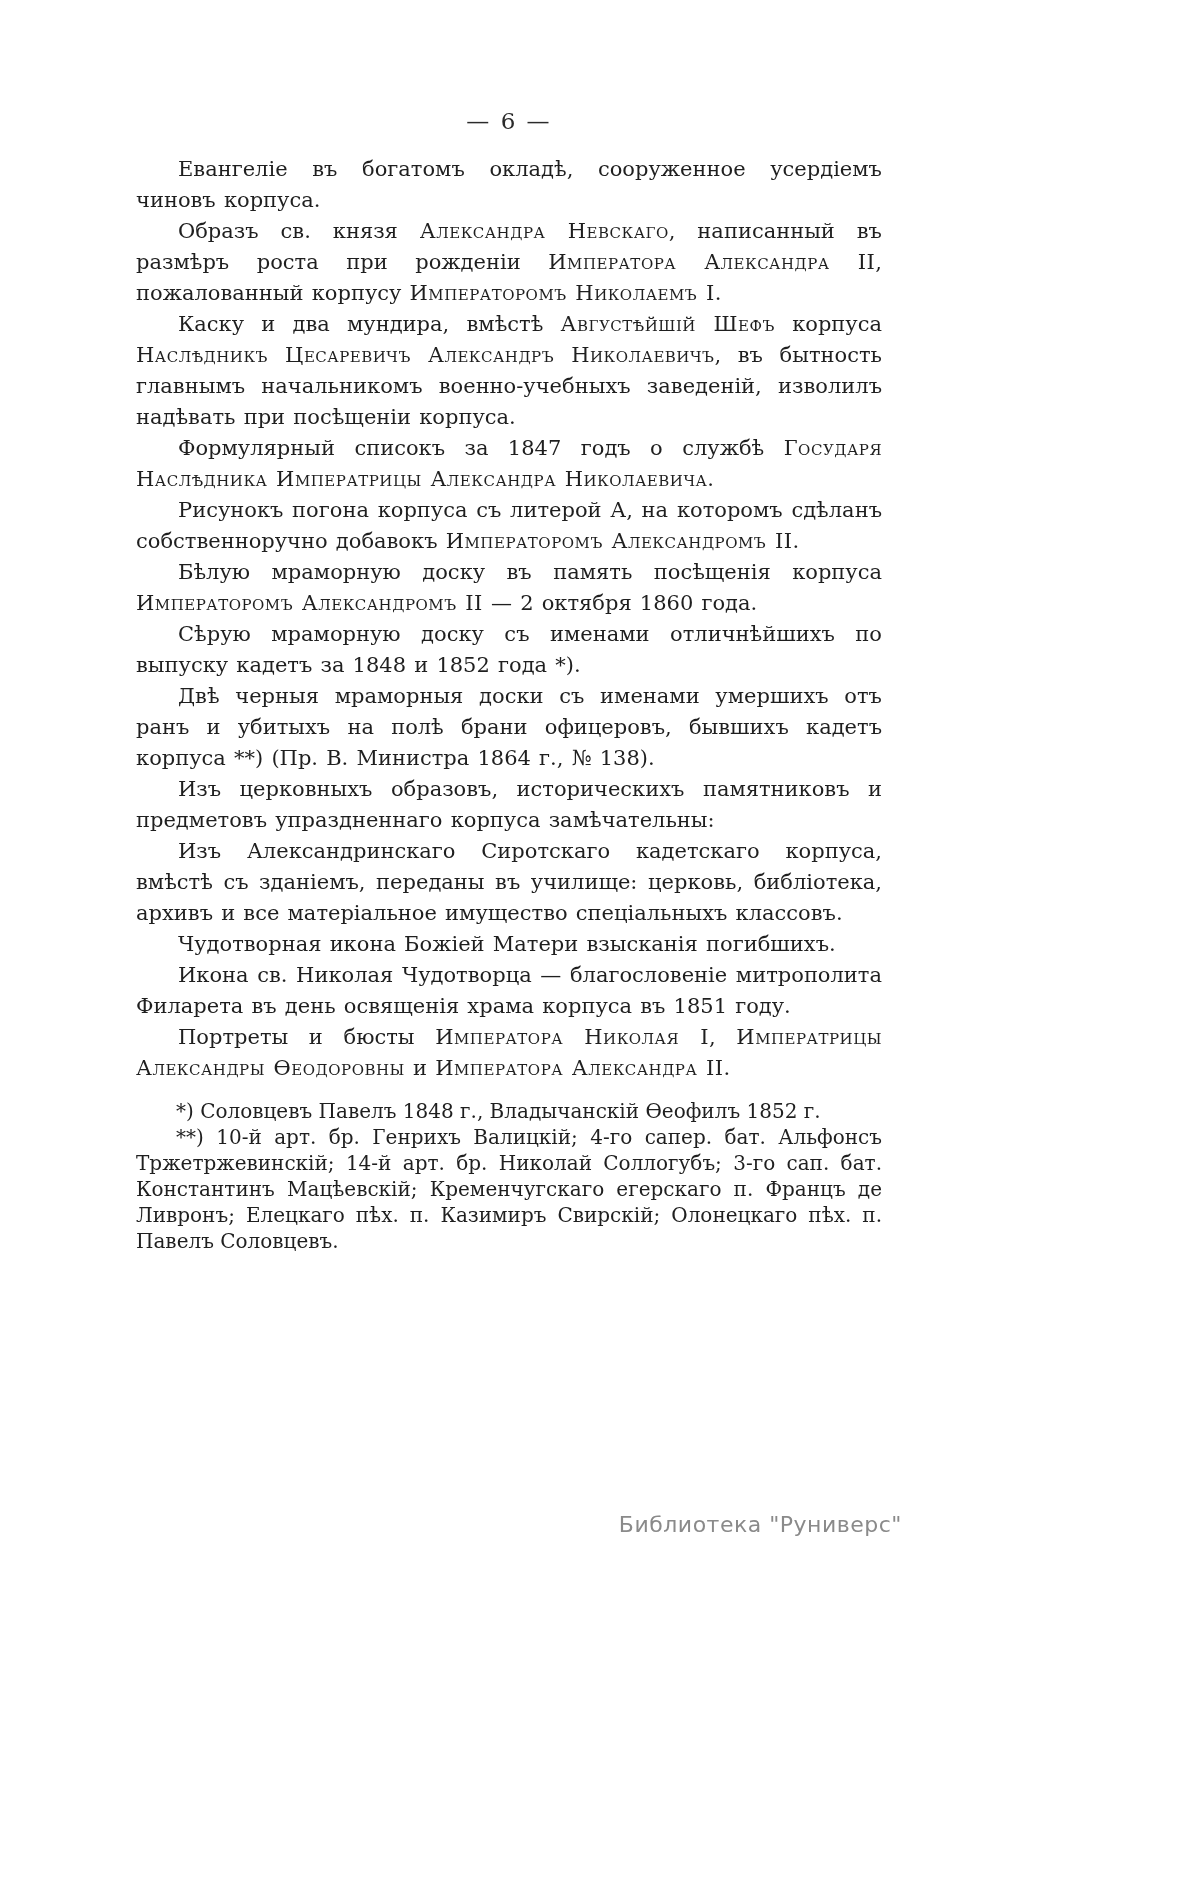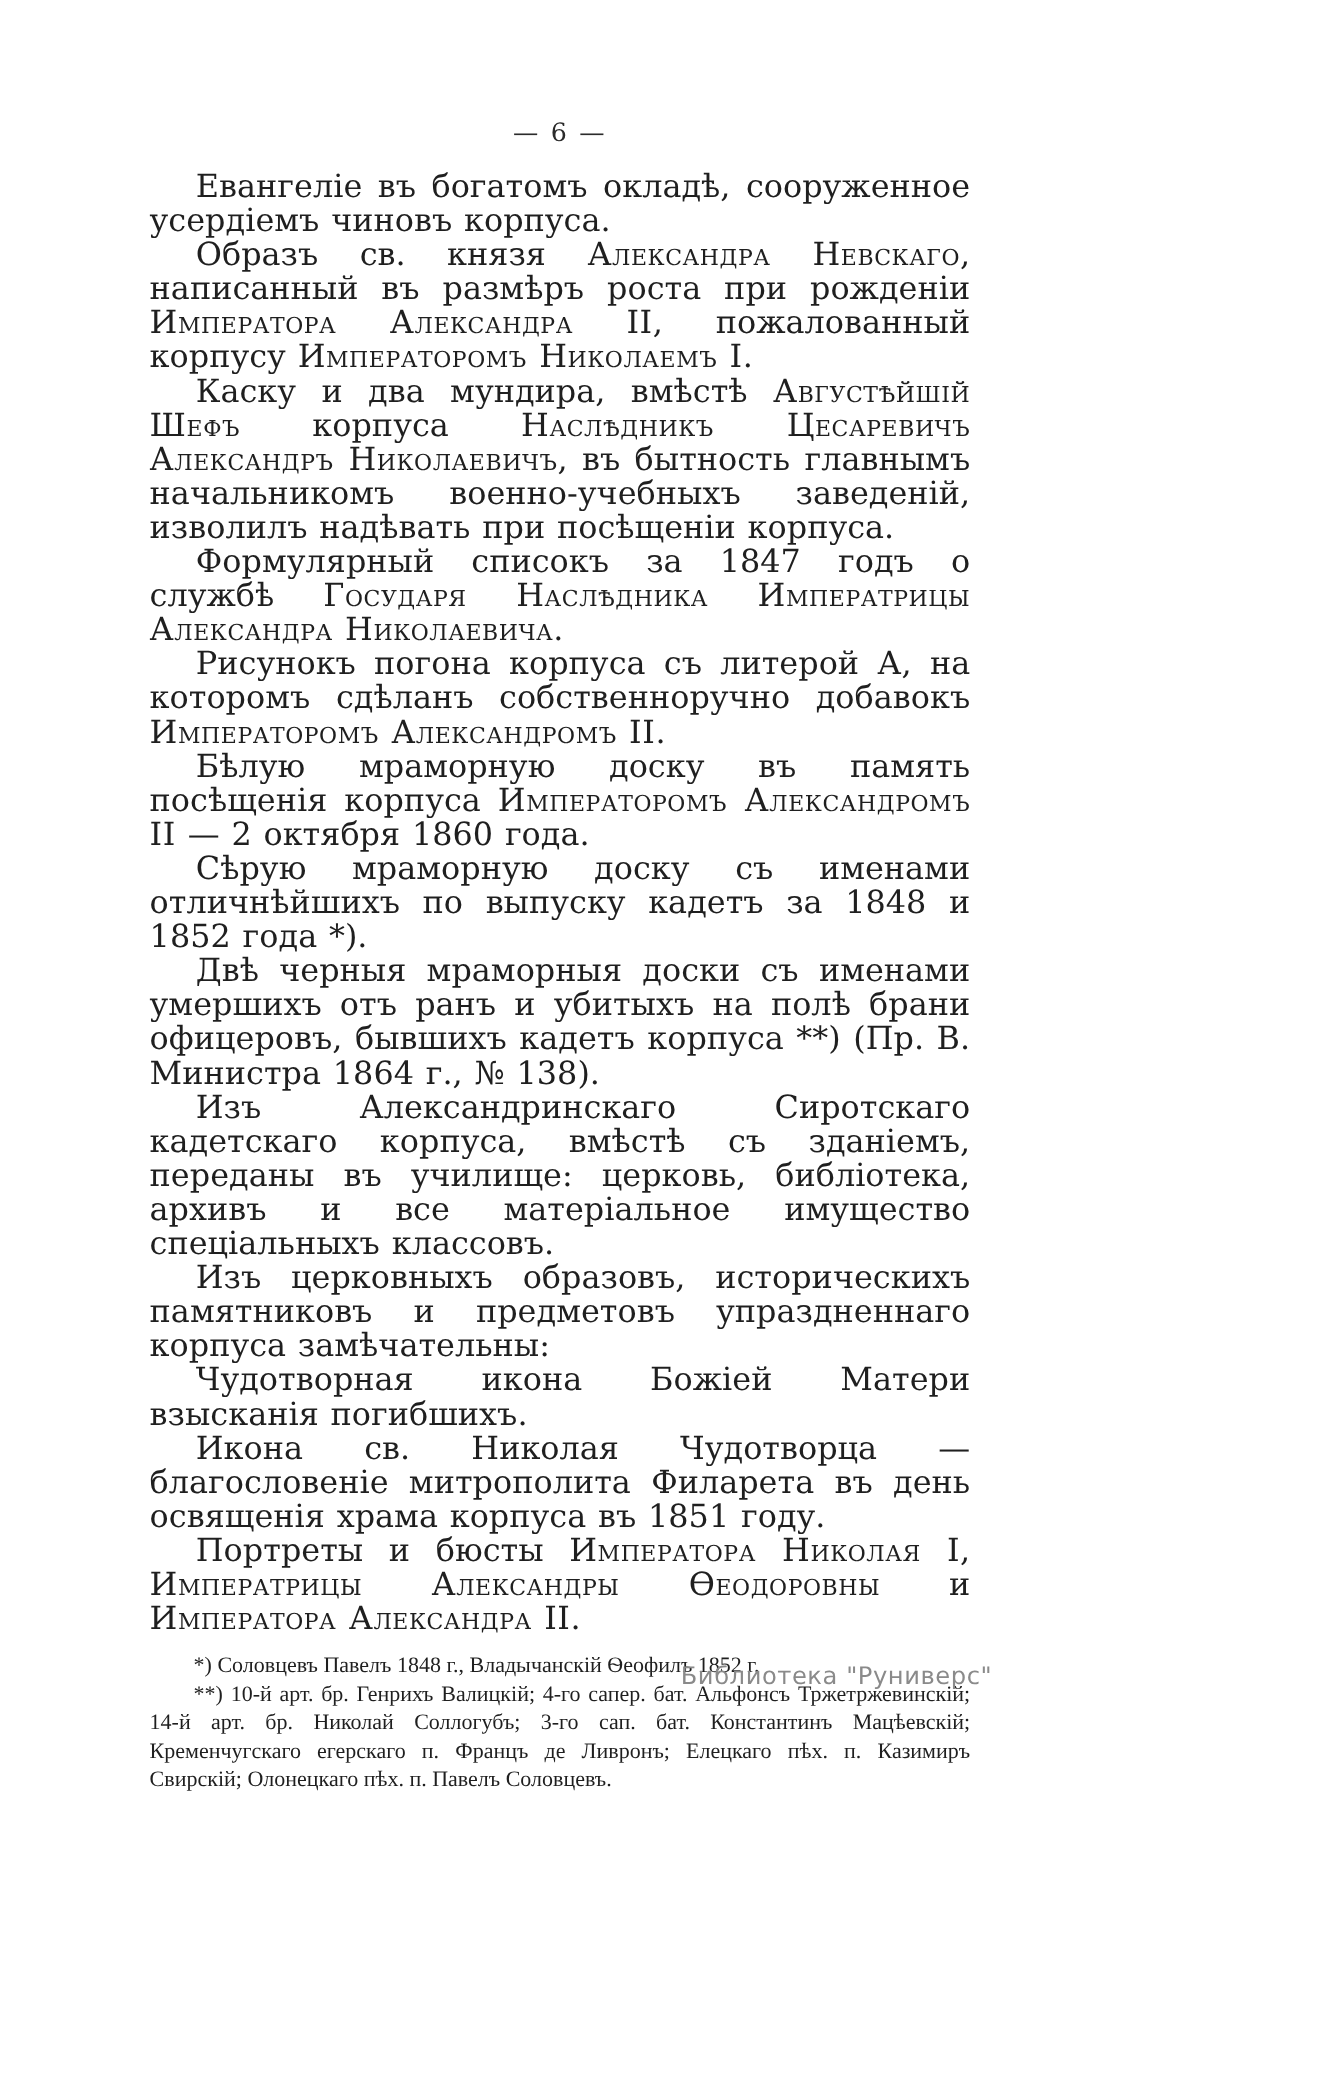--- a/index.html
+++ b/index.html
@@ -30,34 +30,33 @@
   }
   .page-number {
     text-align: center;
     font-size: 23px;
     color: #2b2b2b;
     letter-spacing: 2px;
     margin-bottom: 20px;
   }
   .para {
     margin: 0;
-    font-size: 29px;
+    font-size: 21px;
     line-height: 31px;
     text-align: justify;
     text-indent: 42px;
     color: #1f1f1f;
     word-spacing: 1.5px;
   }
   .sc {
     font-variant: small-caps;
     letter-spacing: 0.5px;
   }
   .footnotes {
     margin-top: 14px;
-    font-family: Liberation Serif, serif;
   }
   .fn {
     margin: 0;
     font-size: 20px;
     line-height: 26px;
     text-align: justify;
     text-indent: 40px;
     color: #1f1f1f;
   }
   .watermark {
@@ -78,22 +77,22 @@
     <div class="page-number">— 6 —</div>
     <div id="paragraphs">
         <p class="para"><span class="rg">Евангеліе въ богатомъ окладѣ, сооруженное усердіемъ чиновъ корпуса.</span></p>
         <p class="para"><span class="rg">Образъ св. князя </span><span class="sc">Александра Невскаго</span><span class="rg">, написанный въ размѣръ роста при рожденіи </span><span class="sc">Императора Александра II</span><span class="rg">, пожалованный корпусу </span><span class="sc">Императоромъ Николаемъ I</span><span class="rg">.</span></p>
         <p class="para"><span class="rg">Каску и два мундира, вмѣстѣ </span><span class="sc">Августѣйшій Шефъ</span><span class="rg"> корпуса </span><span class="sc">Наслѣдникъ Цесаревичъ Александръ Николаевичъ</span><span class="rg">, въ бытность главнымъ начальникомъ военно-учебныхъ заведеній, изволилъ надѣвать при посѣщеніи корпуса.</span></p>
         <p class="para"><span class="rg">Формулярный списокъ за 1847 годъ о службѣ </span><span class="sc">Государя Наслѣдника Императрицы Александра Николаевича</span><span class="rg">.</span></p>
         <p class="para"><span class="rg">Рисунокъ погона корпуса съ литерой А, на которомъ сдѣланъ собственноручно добавокъ </span><span class="sc">Императоромъ Александромъ II</span><span class="rg">.</span></p>
         <p class="para"><span class="rg">Бѣлую мраморную доску въ память посѣщенія корпуса </span><span class="sc">Императоромъ Александромъ II</span><span class="rg"> — 2 октября 1860 года.</span></p>
         <p class="para"><span class="rg">Сѣрую мраморную доску съ именами отличнѣйшихъ по выпуску кадетъ за 1848 и 1852 года *).</span></p>
         <p class="para"><span class="rg">Двѣ черныя мраморныя доски съ именами умершихъ отъ ранъ и убитыхъ на полѣ брани офицеровъ, бывшихъ кадетъ корпуса **) (Пр. В. Министра 1864 г., № 138).</span></p>
+        <p class="para"><span class="rg">Изъ церковныхъ образовъ, историческихъ памятниковъ и предметовъ упраздненнаго корпуса замѣчательны:</span></p>
         <p class="para"><span class="rg">Изъ Александринскаго Сиротскаго кадетскаго корпуса, вмѣстѣ съ зданіемъ, переданы въ училище: церковь, библіотека, архивъ и все матеріальное имущество спеціальныхъ классовъ.</span></p>
-        <p class="para"><span class="rg">Изъ церковныхъ образовъ, историческихъ памятниковъ и предметовъ упраздненнаго корпуса замѣчательны:</span></p>
         <p class="para"><span class="rg">Чудотворная икона Божіей Матери взысканія погибшихъ.</span></p>
         <p class="para"><span class="rg">Икона св. Николая Чудотворца — благословеніе митрополита Филарета въ день освященія храма корпуса въ 1851 году.</span></p>
         <p class="para"><span class="rg">Портреты и бюсты </span><span class="sc">Императора Николая I</span><span class="rg">, </span><span class="sc">Императрицы Александры Ѳеодоровны</span><span class="rg"> и </span><span class="sc">Императора Александра II</span><span class="rg">.</span></p>
       </div>
     <div id="footnotes" class="footnotes">
         <p class="fn">*) Соловцевъ Павелъ 1848 г., Владычанскій Ѳеофилъ 1852 г.</p>
         <p class="fn">**) 10-й арт. бр. Генрихъ Валицкій; 4-го сапер. бат. Альфонсъ Тржетржевинскій; 14-й арт. бр. Николай Соллогубъ; 3-го сап. бат. Константинъ Мацѣевскій; Кременчугскаго егерскаго п. Францъ де Ливронъ; Елецкаго пѣх. п. Казимиръ Свирскій; Олонецкаго пѣх. п. Павелъ Соловцевъ.</p>
       </div>
   </div>
   <div class="watermark">Библиотека "Руниверс"</div>

